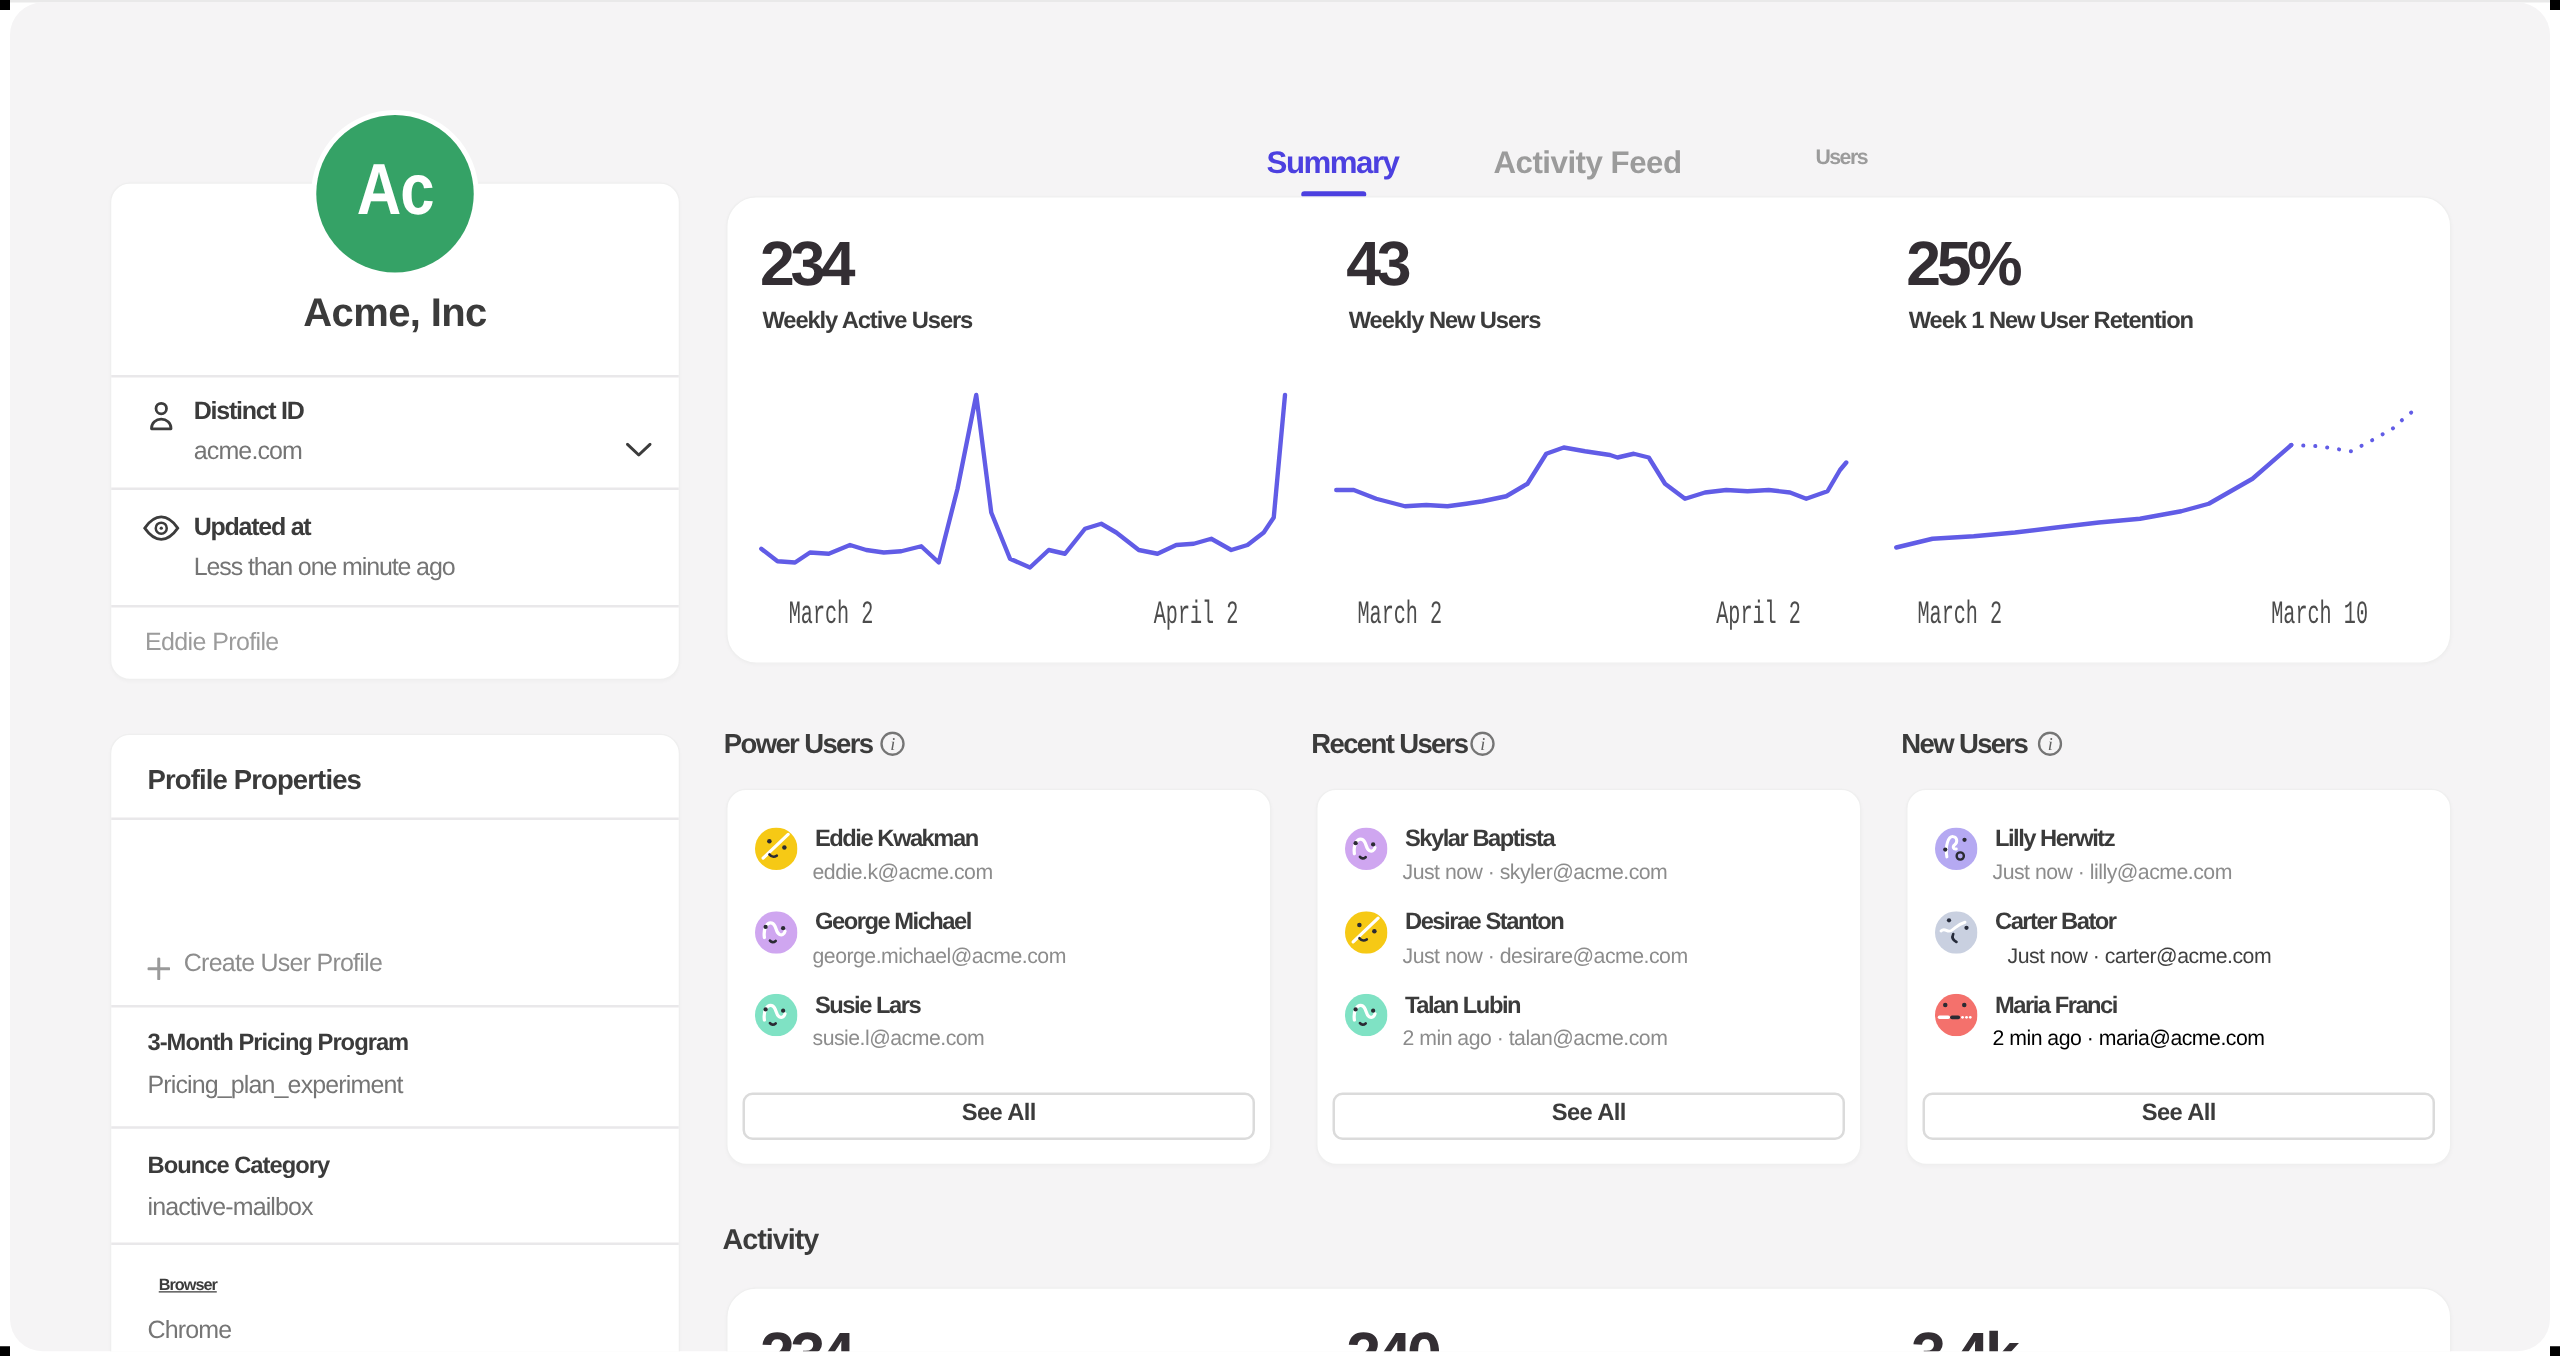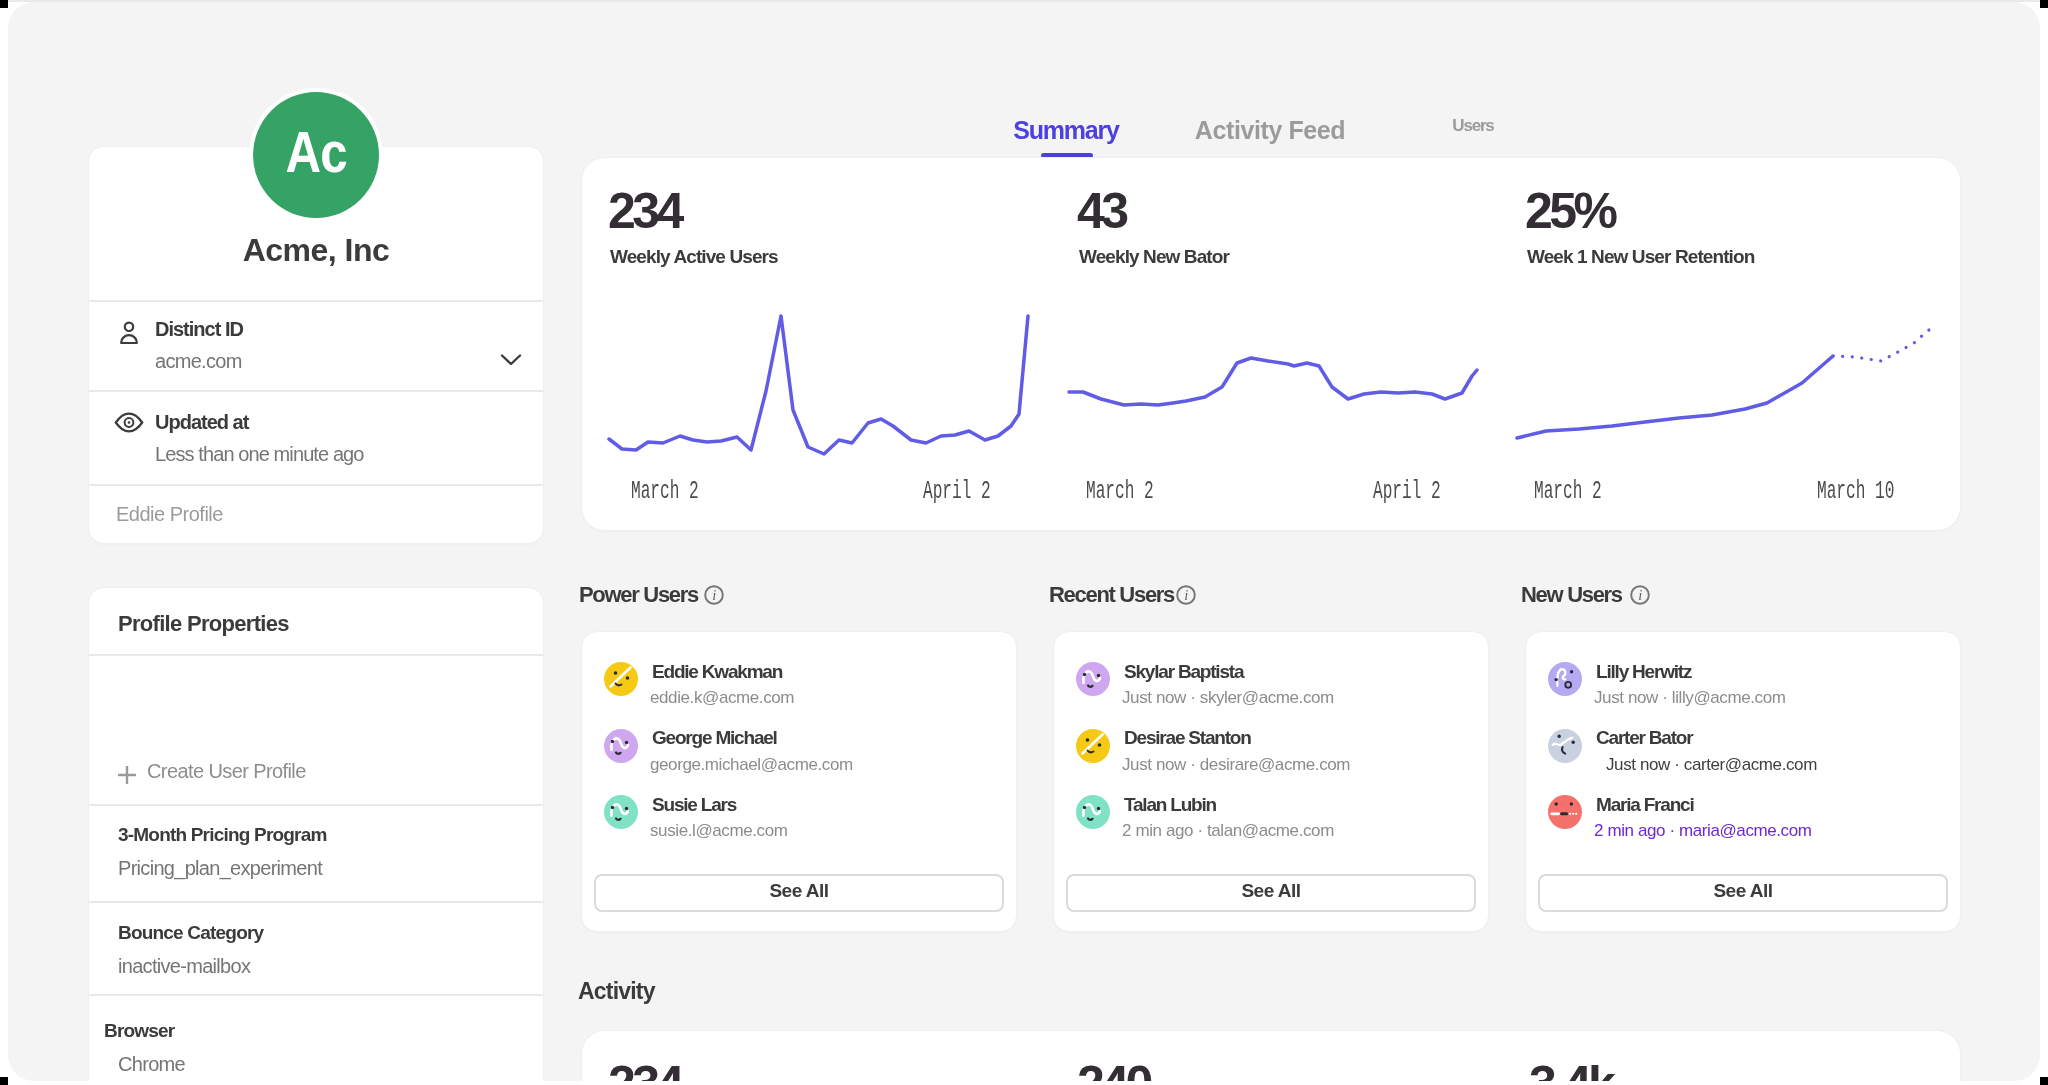--- a/index.html
+++ b/index.html
@@ -71,39 +71,39 @@
           </svg>
   </div>
   <div class="abs" style="left:58px;top:172px;font-size:20px;letter-spacing:-0.6px;color:#8d8d8d;">Create User Profile</div>
   <div class="divider" style="top:216px;"></div>
   <div class="abs dark" style="left:29px;top:236px;font-size:19px;font-weight:600;letter-spacing:-0.8px;">3-Month Pricing Program</div>
   <div class="abs gray" style="left:29px;top:269px;font-size:20px;letter-spacing:-0.7px;">Pricing_plan_experiment</div>
   <div class="divider" style="top:313px;"></div>
   <div class="abs dark" style="left:29px;top:334px;font-size:19px;font-weight:600;letter-spacing:-0.8px;">Bounce Category</div>
   <div class="abs gray" style="left:29px;top:367px;font-size:20px;letter-spacing:-0.7px;">inactive-mailbox</div>
   <div class="divider" style="top:406px;"></div>
-  <div class="abs dark" style="left:15px;top:432px;font-size:19px;font-weight:600;letter-spacing:-0.8px;">Browser</div>
+  <div class="abs dark" style="left:38px;top:432px;font-size:13px;font-weight:600;letter-spacing:-0.8px;text-decoration:underline;">Browser</div>
   <div class="abs gray" style="left:29px;top:465px;font-size:20px;letter-spacing:-0.7px;">Chrome</div>
 </div>
 
 <div class="abs" style="left:1066px;top:116px;transform:translateX(-50%);font-size:25px;font-weight:700;letter-spacing:-1.2px;color:#4c40e0;">Summary</div>
 <div class="abs" style="left:1041px;top:153px;width:52px;height:5px;background:#4c40e0;border-radius:3px;"></div>
 <div class="abs" style="left:1270px;top:116px;transform:translateX(-50%);font-size:25px;font-weight:600;letter-spacing:-0.4px;color:#9b9b9b;">Activity Feed</div>
 <div class="abs" style="left:1473px;top:116px;transform:translateX(-50%);font-size:17px;font-weight:600;letter-spacing:-1.2px;color:#9b9b9b;">Users</div>
 
 <div class="card" style="left:581px;top:157px;width:1380px;height:374px;border-radius:24px;">
 
   <div class="abs" style="left:26px;top:24px;font-size:50px;font-weight:700;letter-spacing:-3.5px;color:#332e33;">234</div>
   <div class="abs dark" style="left:28px;top:88px;font-size:19px;font-weight:600;letter-spacing:-0.9px;">Weekly Active Users</div>
   <svg class="abs" style="left:15px;top:148px;" width="444" height="155" viewBox="0 0 444 155">
     <polyline points="12,133 25,143 39,144 51,136 66,137 83,130 96,134 110,136 124,135 140,131 154,144 169,85 184,10 196,104 211,141 227,148 242,134 255,137 271,117 284,113 296,120 314,134 329,137 344,130 358,129 372,125 388,134 401,130 414,120 422,108 431,10" fill="none" stroke="#615ce6" stroke-width="3.5" stroke-linejoin="round" stroke-linecap="round"></polyline>
   </svg>
 
   <div class="abs" style="left:495px;top:24px;font-size:50px;font-weight:700;letter-spacing:-3.5px;color:#332e33;">43</div>
-  <div class="abs dark" style="left:497px;top:88px;font-size:19px;font-weight:600;letter-spacing:-0.9px;">Weekly New Bator</div>
+  <div class="abs dark" style="left:497px;top:88px;font-size:19px;font-weight:600;letter-spacing:-0.9px;">Weekly New Users</div>
   <svg class="abs" style="left:479px;top:183px;" width="430" height="75" viewBox="0 0 430 75">
     <polyline points="8,51 22,51 40,58 63,64 80,63 97,64 112,62 125,60 144,56 161,46 176,22 190,17 207,20 227,23 233,25 246,22 258,25 271,46 287,58 303,53 320,51 337,52 354,51 371,53 384,58 401,52 411,35 416,29" fill="none" stroke="#615ce6" stroke-width="3.5" stroke-linejoin="round" stroke-linecap="round"></polyline>
   </svg>
 
   <div class="abs" style="left:943px;top:24px;font-size:50px;font-weight:700;letter-spacing:-3.5px;color:#332e33;">25%</div>
   <div class="abs dark" style="left:945px;top:88px;font-size:19px;font-weight:600;letter-spacing:-0.9px;">Week 1 New User Retention</div>
   <svg class="abs" style="left:929px;top:161px;" width="430" height="125" viewBox="0 0 430 125">
     <polyline points="6,119 35,112 68,110 101,107 134,103 168,99 201,96 234,90 256,84 291,64 322,37" fill="none" stroke="#615ce6" stroke-width="3.5" stroke-linejoin="round" stroke-linecap="round"></polyline>
     <polyline points="322,37 344,38 370,42 387,33 403,24 414,14 422,8" fill="none" stroke="#615ce6" stroke-width="3.2" stroke-dasharray="0.1 9.5" stroke-linecap="round"></polyline>
   </svg>
@@ -235,21 +235,21 @@
             <circle cx="8.2" cy="9" r="1.8" fill="#2b2b33"></circle>
             <circle cx="23.4" cy="9" r="1.8" fill="#2b2b33"></circle>
             <path d="M3.6 18.8 h7" stroke="#ffffff" stroke-width="2.8" stroke-linecap="round"></path>
             <path d="M13.6 18.8 h5" stroke="#2b2b33" stroke-width="3" stroke-linecap="round"></path>
             <circle cx="22" cy="18.8" r="1.1" fill="#ffffff"></circle>
             <circle cx="25.2" cy="18.8" r="1.1" fill="#ffffff"></circle>
             <circle cx="28.2" cy="18.8" r="1.1" fill="#ffffff"></circle>
           </svg>
         </div>
   <div class="abs dark" style="left:70px;top:162px;font-size:19px;font-weight:600;letter-spacing:-1.2px;">Maria Franci</div>
-  <div class="abs" style="left:68px;top:189px;font-size:17px;letter-spacing:-0.4px;color:#6d28d9;">2 min ago · maria@acme.com</div>
+  <div class="abs" style="left:68px;top:189px;font-size:17px;letter-spacing:-0.4px;color:#000000;">2 min ago · maria@acme.com</div>
   <div class="abs" style="left:12px;top:242px;width:410px;height:38px;border:2px solid #dbdbdb;border-radius:8px;text-align:center;line-height:30px;font-size:19px;font-weight:600;letter-spacing:-0.5px;color:#3b3b3b;">See All</div>
 </div>
 
 <div class="abs dark" style="left:578px;top:978px;font-size:23px;font-weight:700;letter-spacing:-0.8px;">Activity</div>
 <div class="card" style="left:581px;top:1030px;width:1380px;height:160px;border-radius:24px;">
   <div class="abs" style="left:26px;top:24px;font-size:50px;font-weight:700;letter-spacing:-3.5px;color:#332e33;">234</div>
   <div class="abs" style="left:495px;top:24px;font-size:50px;font-weight:700;letter-spacing:-3.5px;color:#332e33;">240</div>
   <div class="abs" style="left:947px;top:24px;font-size:50px;font-weight:700;letter-spacing:-3.5px;color:#332e33;">3.4k</div>
 </div>
 

